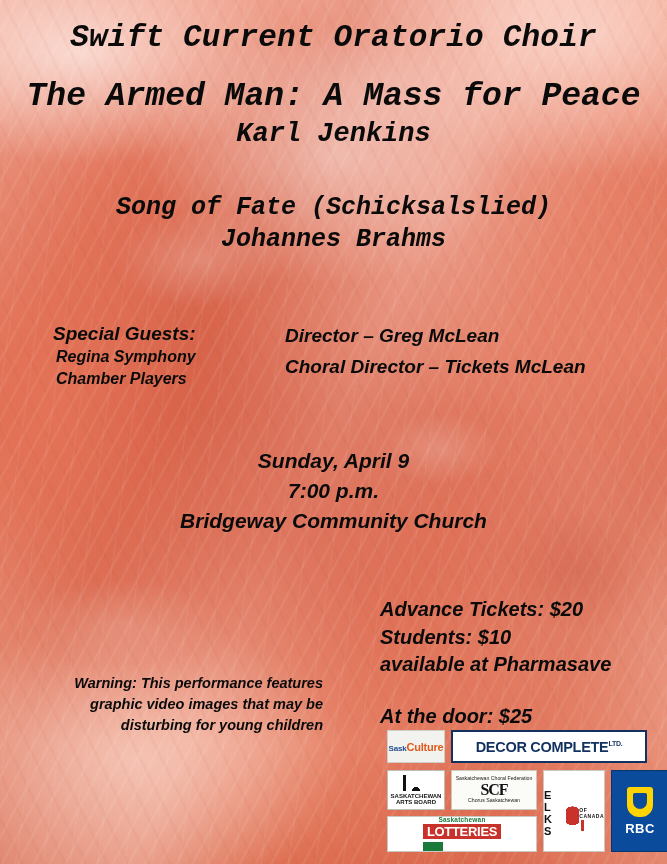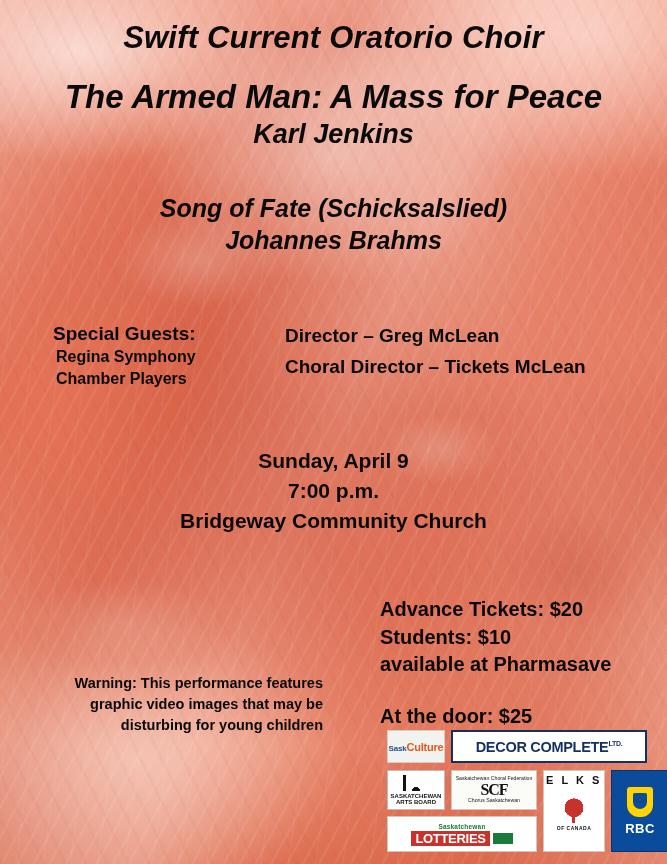--- a/index.html
+++ b/index.html
@@ -59,29 +59,30 @@
     mix-blend-mode: normal;
   }
 
   .layer {
     position: relative;
     z-index: 3;
   }
 
   
   .serif-italic {
-    font-family: Liberation Sans, sans-serif;
+    font-family: Liberation Mono, monospace;
     font-style: italic;
     font-weight: bold;
     color: #0a0a0a;
   }
   .sans-bold {
     font-family: "Liberation Sans", sans-serif;
     font-weight: bold;
     color: #0a0a0a;
+    font-style: italic;
   }
 
   #choir-name {
     text-align: center;
     font-size: 31px;
     letter-spacing: 0.2px;
     padding-top: 21px;
     line-height: 1.1;
   }
   #work-title {
@@ -255,21 +256,21 @@
   }
   #logo-choral .bot {
     font-size: 5.2px; color: #1a1a1a; text-align: center; line-height: 1.1;
   }
 
   
   #logo-elks {
     left: 156px; top: 40px; width: 62px; height: 82px;
     background: #ffffff;
     border: 1px solid #c9c9c2;
-    display: flex; flex-direction: column; align-items: center;
+    display: flex; flex-direction: row; align-items: center;
     padding-top: 3px;
   }
   #logo-elks .name {
     font-size: 11px; font-weight: bold; color: #111; letter-spacing: 2.5px;
   }
   #logo-elks .leaf {
     width: 34px; height: 36px; margin-top: 2px;
     background:
       radial-gradient(circle 16px at 50% 55%, #c8322a 0 58%, rgba(0,0,0,0) 59%);
     position: relative;
@@ -286,21 +287,21 @@
   #logo-lotteries {
     left: 0px; top: 86px; width: 150px; height: 36px;
     background: #ffffff;
     border: 1px solid #c9c9c2;
     display: flex; flex-direction: column; align-items: center; justify-content: center;
   }
   #logo-lotteries .top {
     font-size: 6.5px; font-weight: bold; color: #1a7a3c; letter-spacing: 0.2px;
   }
   #logo-lotteries .band {
-    display: flex; align-items: center; gap: 3px; margin-top: 1px;
+    display: flex; gap: 3px; margin-top: 1px; flex-direction: column;
   }
   #logo-lotteries .word {
     background: #c8322a; color: #ffffff; font-size: 13px; font-weight: bold;
     padding: 0 4px; letter-spacing: -0.3px;
   }
   #logo-lotteries .chip {
     background: #1a7a3c; width: 20px; height: 11px;
   }
 
   

